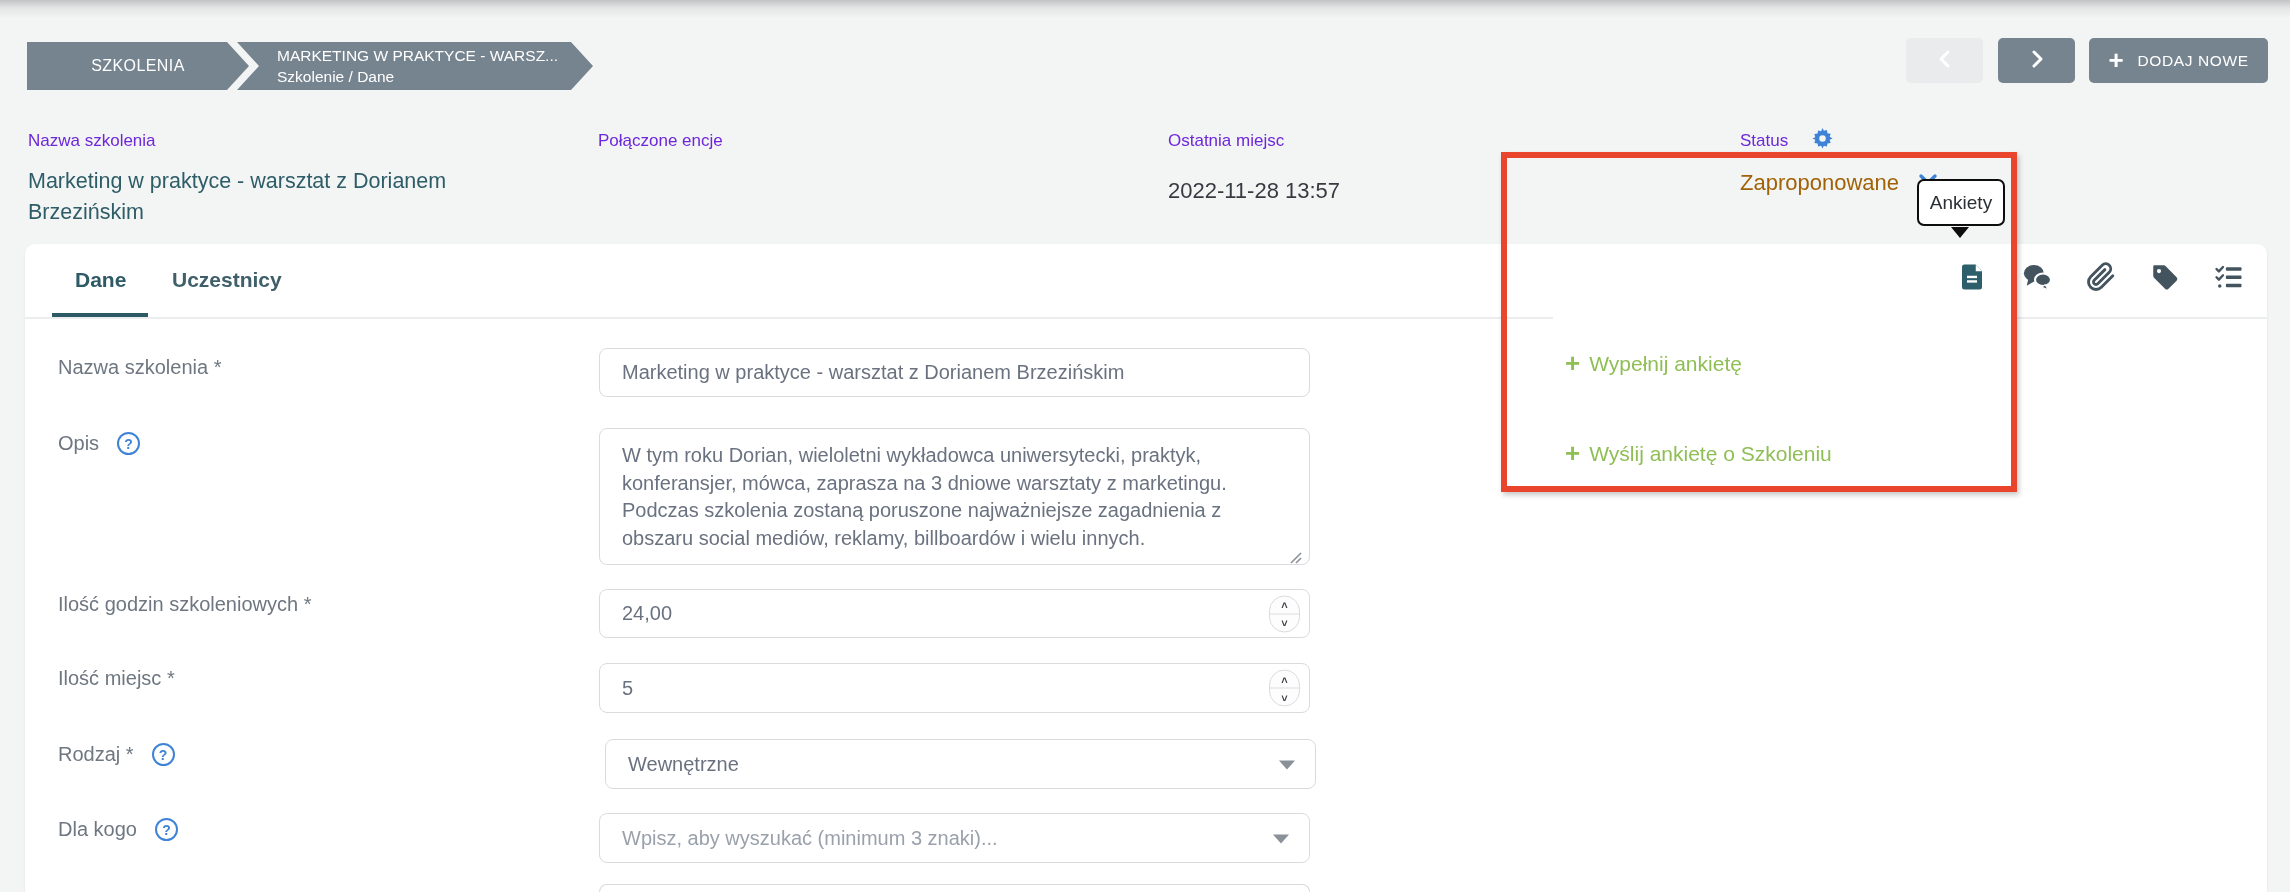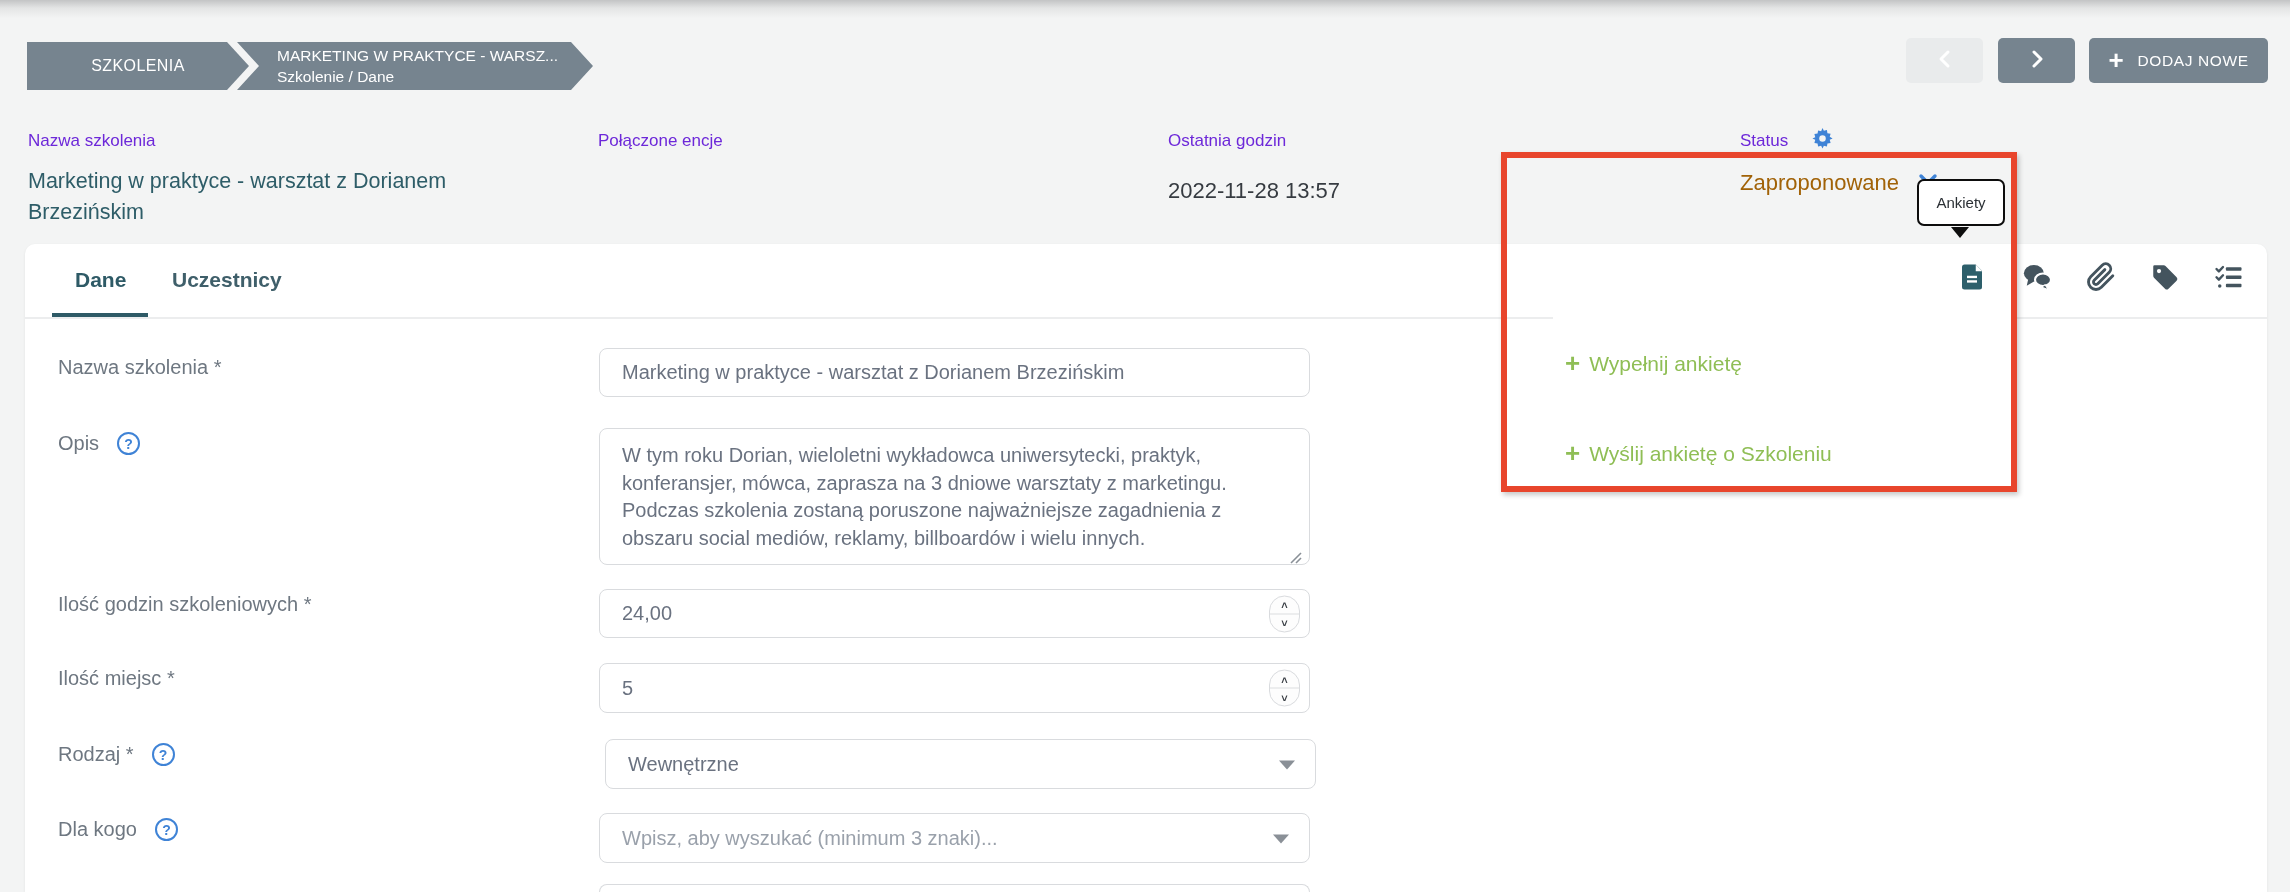--- a/index.html
+++ b/index.html
@@ -49,21 +49,21 @@
   
   .rowicon { position:absolute; top:262px; width:30px; height:30px; cursor:pointer; }
 
   
   .greenlink { position:absolute; left:1565px; display:flex; align-items:center; gap:9px; color:#8fbe55; font-size:21px; cursor:pointer; background:#fff; padding-right:8px; }
   .greenlink .plus { font-size:26px; font-weight:bold; line-height:1; margin-top:-3px; }
   .glink1 { top:352px; }
   .glink2 { top:442px; }
 
   
-  .tooltip { position:absolute; left:1917px; top:179px; width:88px; height:47px; background:#fff; border:2.5px solid #0d0d0d; border-radius:7px; display:flex; align-items:center; justify-content:center; font-size:15px; color:#2b3035; z-index:30; }
+  .tooltip { position:absolute; left:1917px; top:179px; width:88px; height:47px; background:#fff; border:2.5px solid #0d0d0d; border-radius:7px; display:flex; align-items:center; justify-content:center; font-size:19px; color:#2b3035; z-index:30; }
   .tooltip-arrow { position:absolute; left:1951px; top:227px; width:0; height:0; border-left:9px solid transparent; border-right:9px solid transparent; border-top:11px solid #0d0d0d; z-index:30; }
 
   
   .redbox { position:absolute; left:1501px; top:152px; width:516px; height:340px; border:6px solid #e8452c; box-shadow:2px 3px 5px rgba(0,0,0,.22); z-index:40; pointer-events:none; }
 
   
   .flabel { position:absolute; left:58px; display:flex; align-items:center; gap:18px; font-size:20px; color:#6e7781; }
   .help { display:inline-flex; width:23px; height:23px; border:2px solid #3f83d6; border-radius:50%; color:#3f83d6; font-size:14px; font-weight:bold; align-items:center; justify-content:center; cursor:pointer; }
   .ctrl { position:absolute; left:599px; width:711px; background:#fff; border:1px solid #d9dbde; border-radius:8px; font-size:20px; color:#6a7280; }
   input.ctrl { padding:0 22px; outline:none; }
@@ -105,21 +105,21 @@
         </svg>
     </span>
   </button>
   <button class="btn-add">
     <span class="plus">+</span>
     <span class="lbl">DODAJ NOWE</span>
   </button>
 
   <div class="hlabel" style="left:28px;">Nazwa szkolenia</div>
   <div class="hlabel" style="left:598px;">Połączone encje</div>
-  <div class="hlabel" style="left:1168px;">Ostatnia godzin</div>
+  <div class="hlabel" style="left:1168px;">Ostatnia miejsc</div>
   <div class="hlabel" style="left:1740px;">Status</div>
   <span class="gear">
     <svg width="21" height="21" viewBox="0 0 20 20">
         <path fill="#3f83d6" d="M10 0l1.3 2.7 2.9-.8.5 3 3 .5-.8 2.9L19.6 10l-2.7 1.3.8 2.9-3 .5-.5 3-2.9-.8L10 19.6l-1.3-2.7-2.9.8-.5-3-3-.5.8-2.9L.4 10l2.7-1.3-.8-2.9 3-.5.5-3 2.9.8z"></path>
         <circle cx="10" cy="10" r="3.1" fill="#f3f4f4"></circle>
       </svg>
   </span>
 
   <div class="hval-name">Marketing w praktyce - warsztat z Dorianem Brzezińskim</div>
   <div class="hval-date">2022-11-28 13:57</div>

